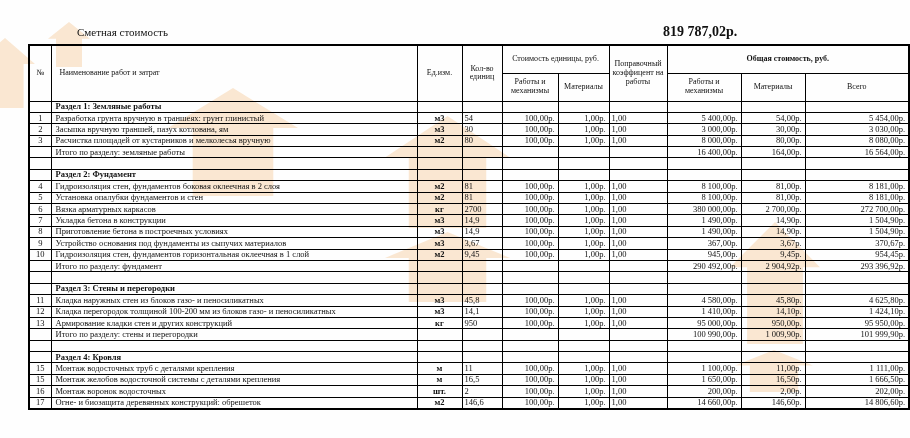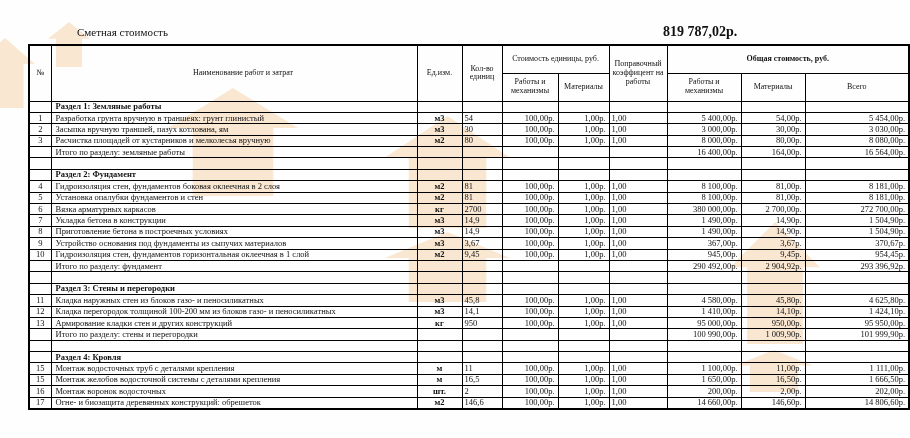--- a/index.html
+++ b/index.html
@@ -57,21 +57,21 @@
     white-space: normal;
     word-wrap: break-word;
   }
   table.estimate { border: 2px solid #000; }
   table.estimate thead th {
     font-weight: normal;
     font-size: 8px;
     text-align: center;
     height: 28px;
   }
-  table.estimate thead th.th-name { text-align: center; padding-left: 20px; }
+  table.estimate thead th.th-name { text-align: left; padding-left: 8px; }
   table.estimate thead th.bold { font-weight: bold; margin-top: 48px; }
   table.estimate tbody tr { height: 11.4px; }
   table.estimate tbody td { padding-top: 0; padding-bottom: 0; }
   .col-num   { text-align: center; }
   .col-name  { text-align: left; padding-left: 4px !important; }
   .col-unit  { text-align: center; font-weight: bold; }
   .col-qty   { }
   .col-coef  { text-align: left; }
   .col-unit_work, .col-unit_mat,
   .col-total_work, .col-total_mat, .col-total { text-align: right; padding-right: 3px !important; }

